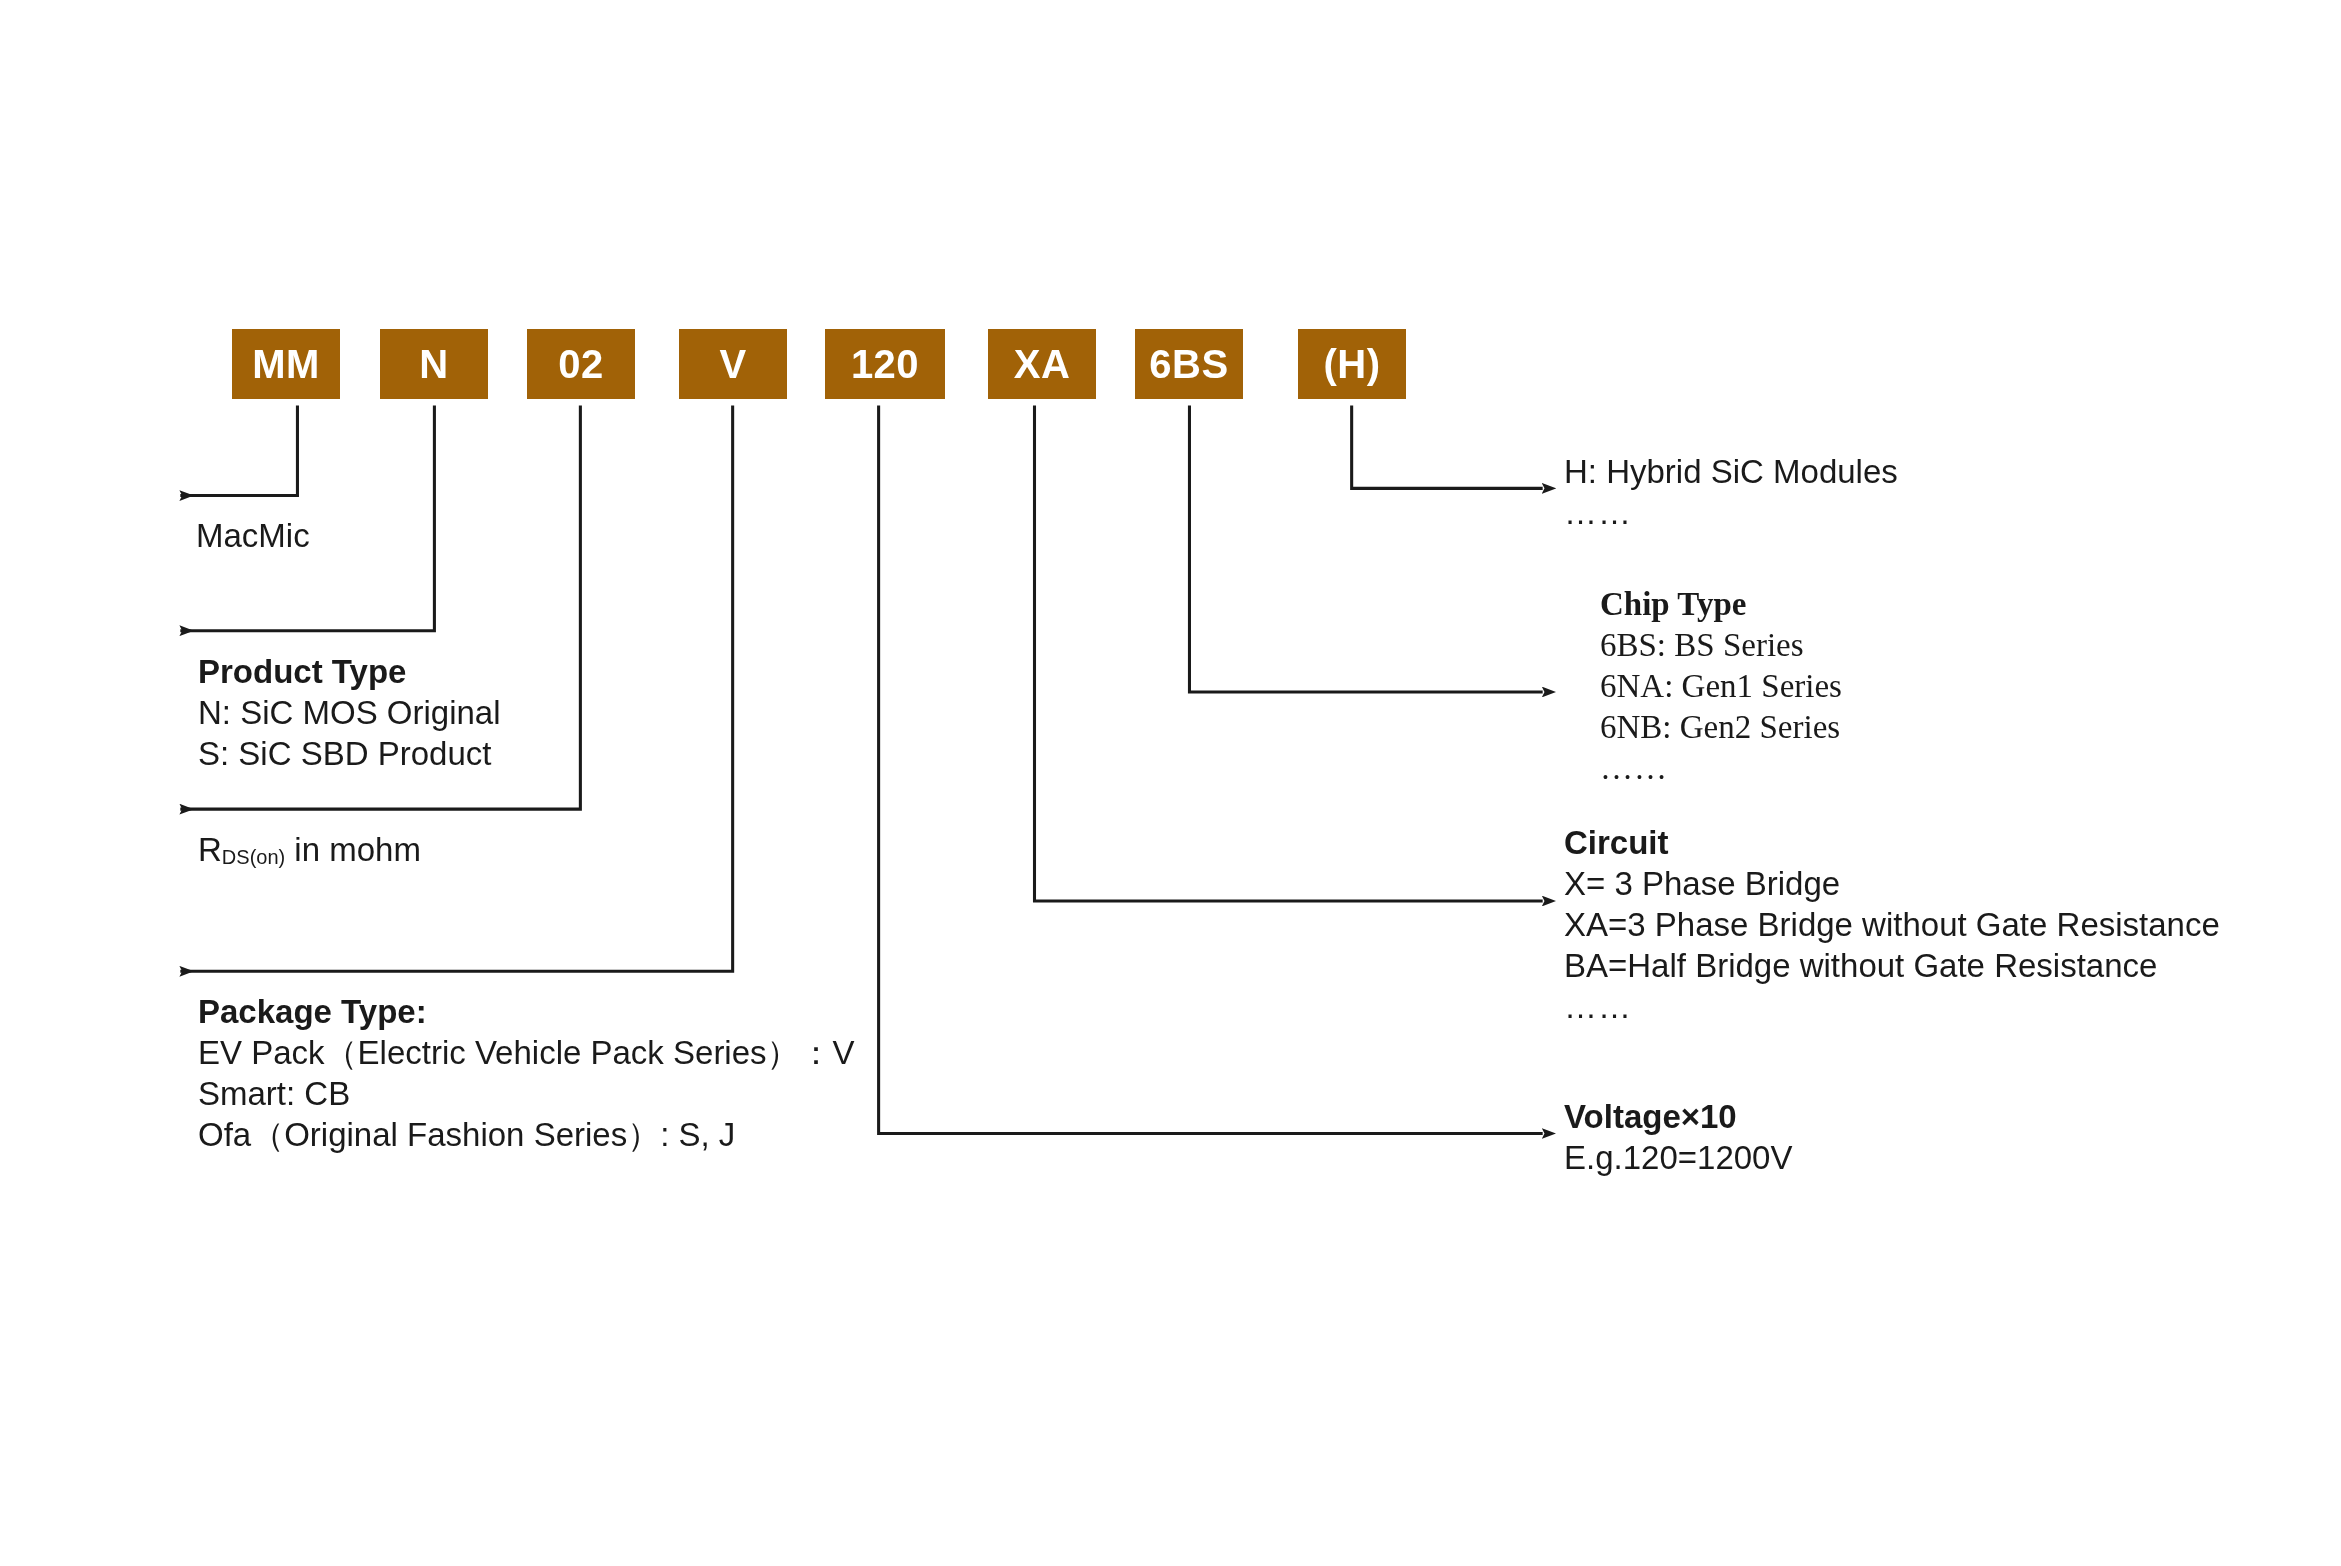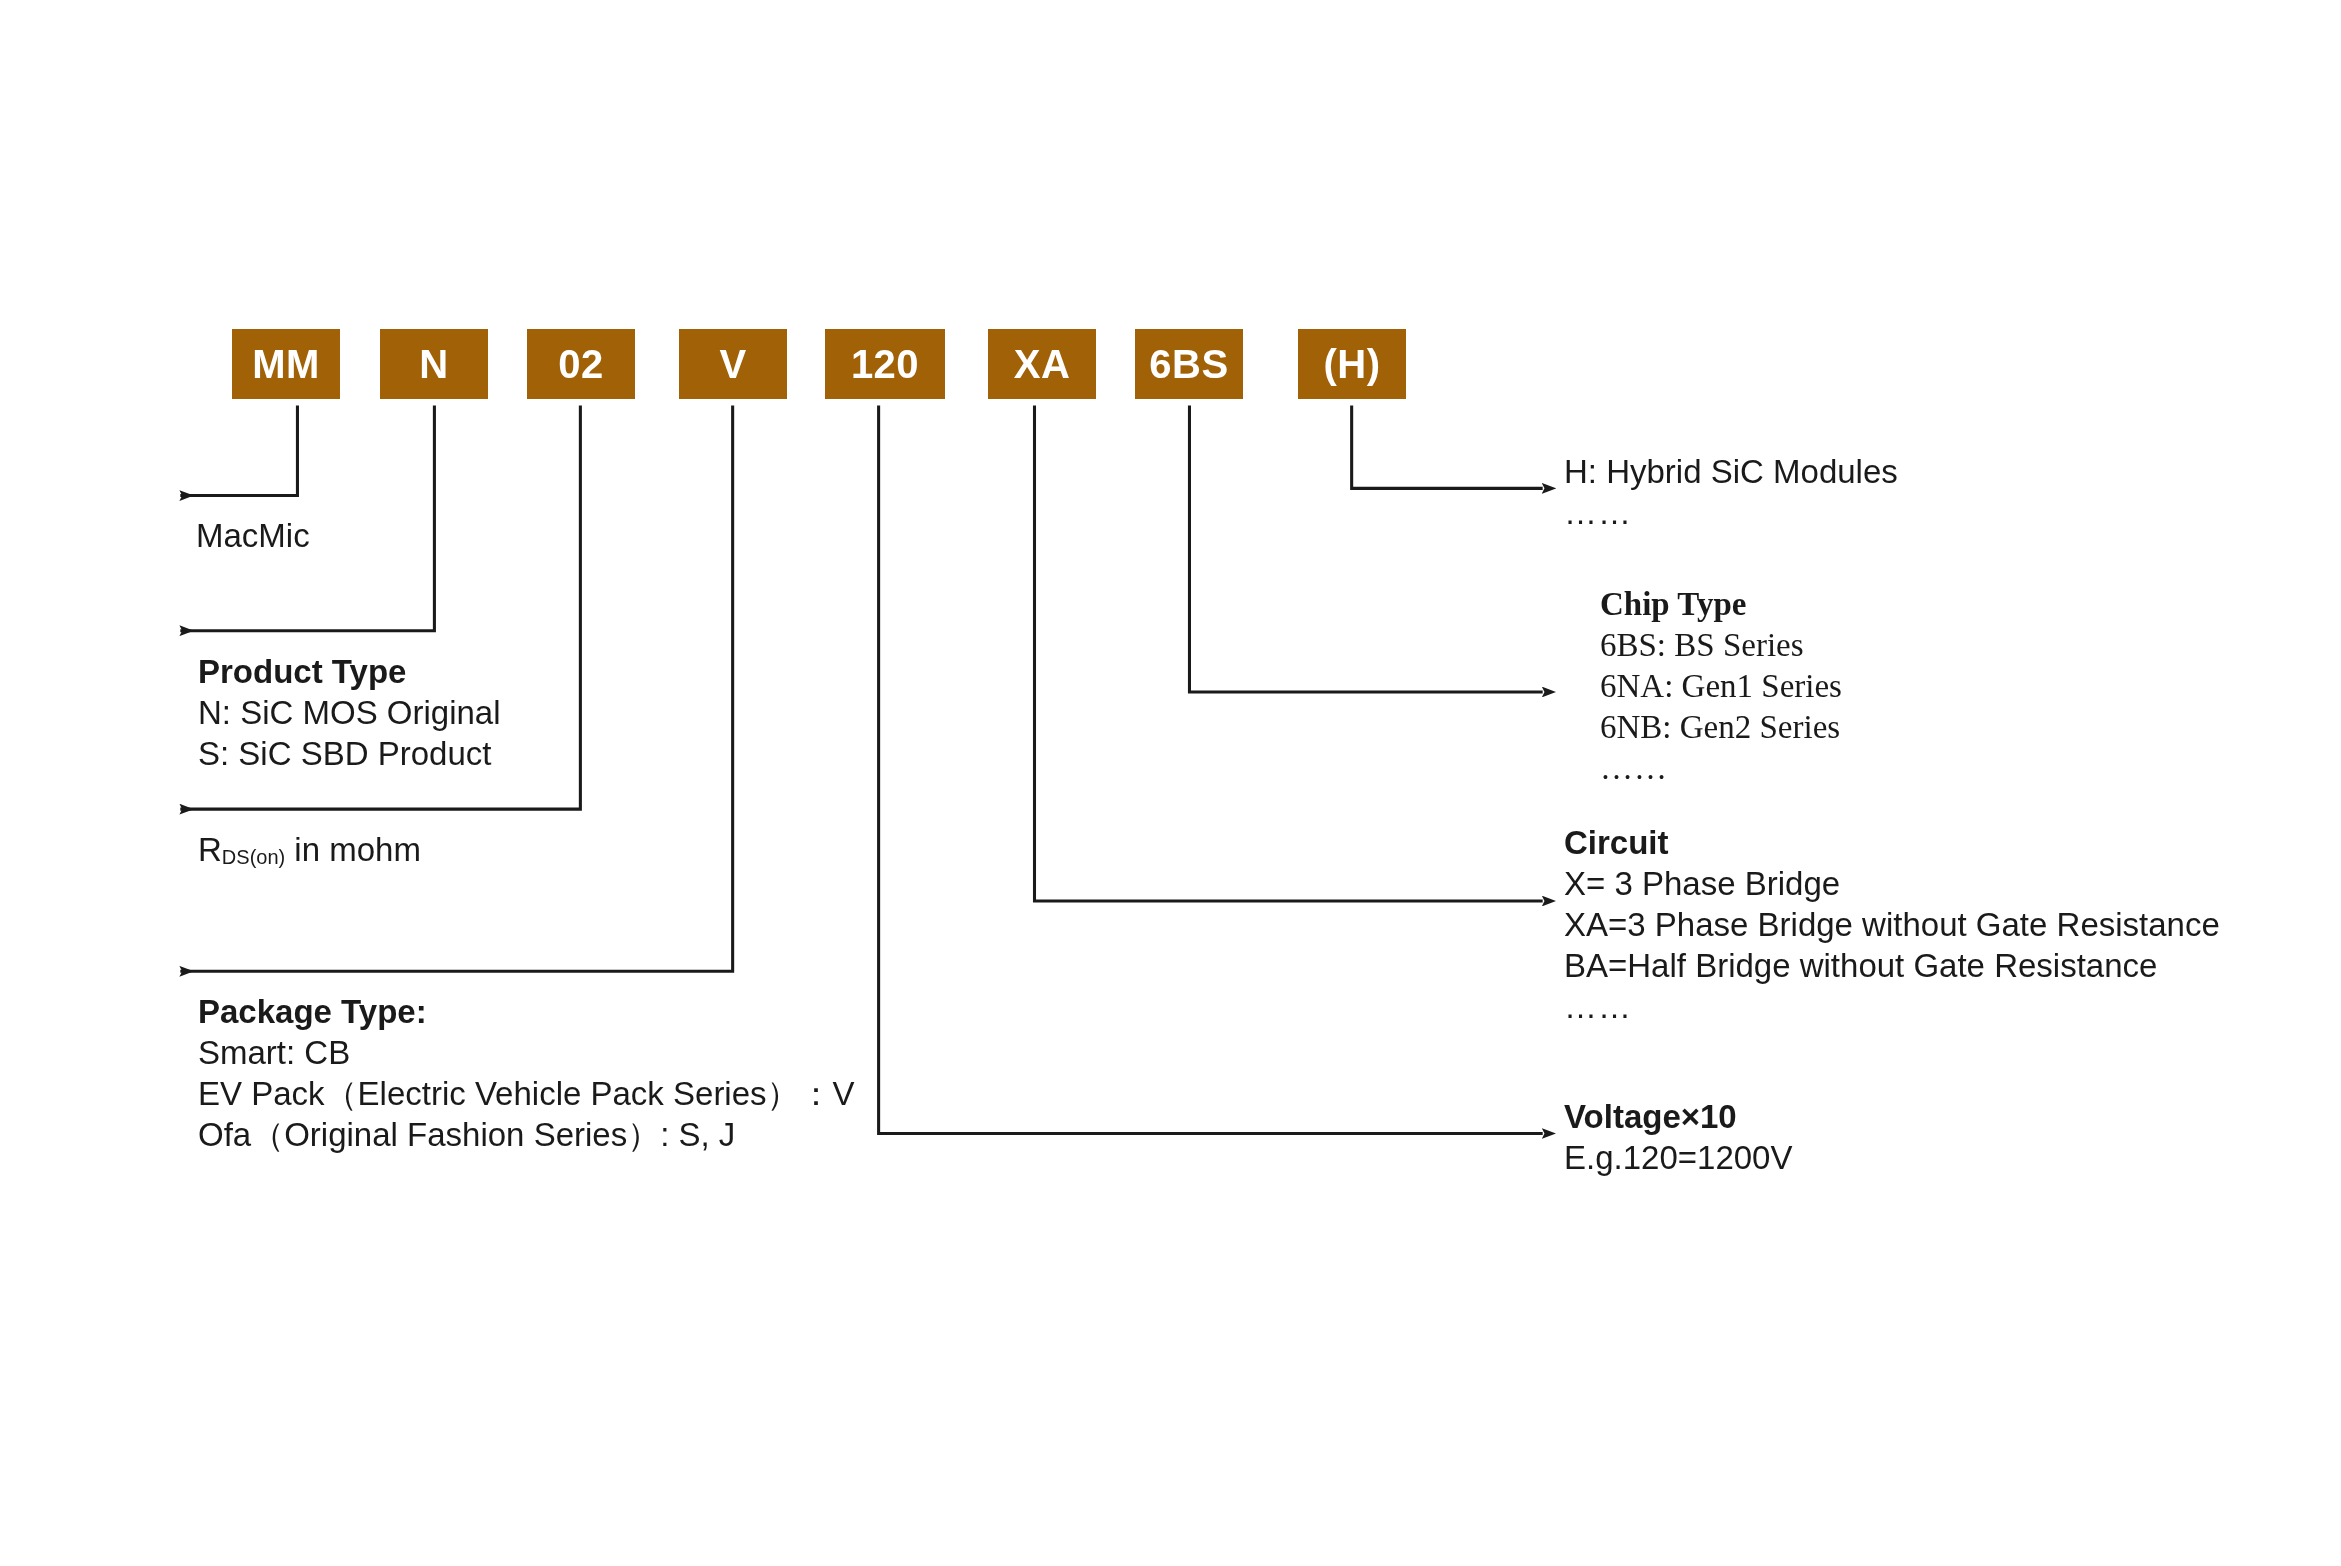--- a/index.html
+++ b/index.html
@@ -120,22 +120,22 @@
     <span class="ln">N: SiC MOS Original</span>
     <span class="ln">S: SiC SBD Product</span>
   </div>
 
   <div class="note" style="left:198px; top:829px;">
     <span class="ln"><span>R</span><span class="sub">DS(on)</span><span> in mohm</span></span>
   </div>
 
   <div class="note" style="left:198px; top:991px;">
     <span class="hd">Package Type:</span>
+    <span class="ln">EV Pack（Electric Vehicle Pack Series）：V</span>
     <span class="ln">Smart: CB</span>
-    <span class="ln">EV Pack（Electric Vehicle Pack Series）：V</span>
     <span class="ln">Ofa（Original Fashion Series）: S, J</span>
   </div>
 
   <div class="note" style="left:1564px; top:451px;">
     <span class="ln">H: Hybrid SiC Modules</span>
     <span class="dots">……</span>
   </div>
 
   <div class="note" style="left:1600px; top:584px;font-family:Liberation Serif, serif;">
     <span class="hd">Chip Type</span>

